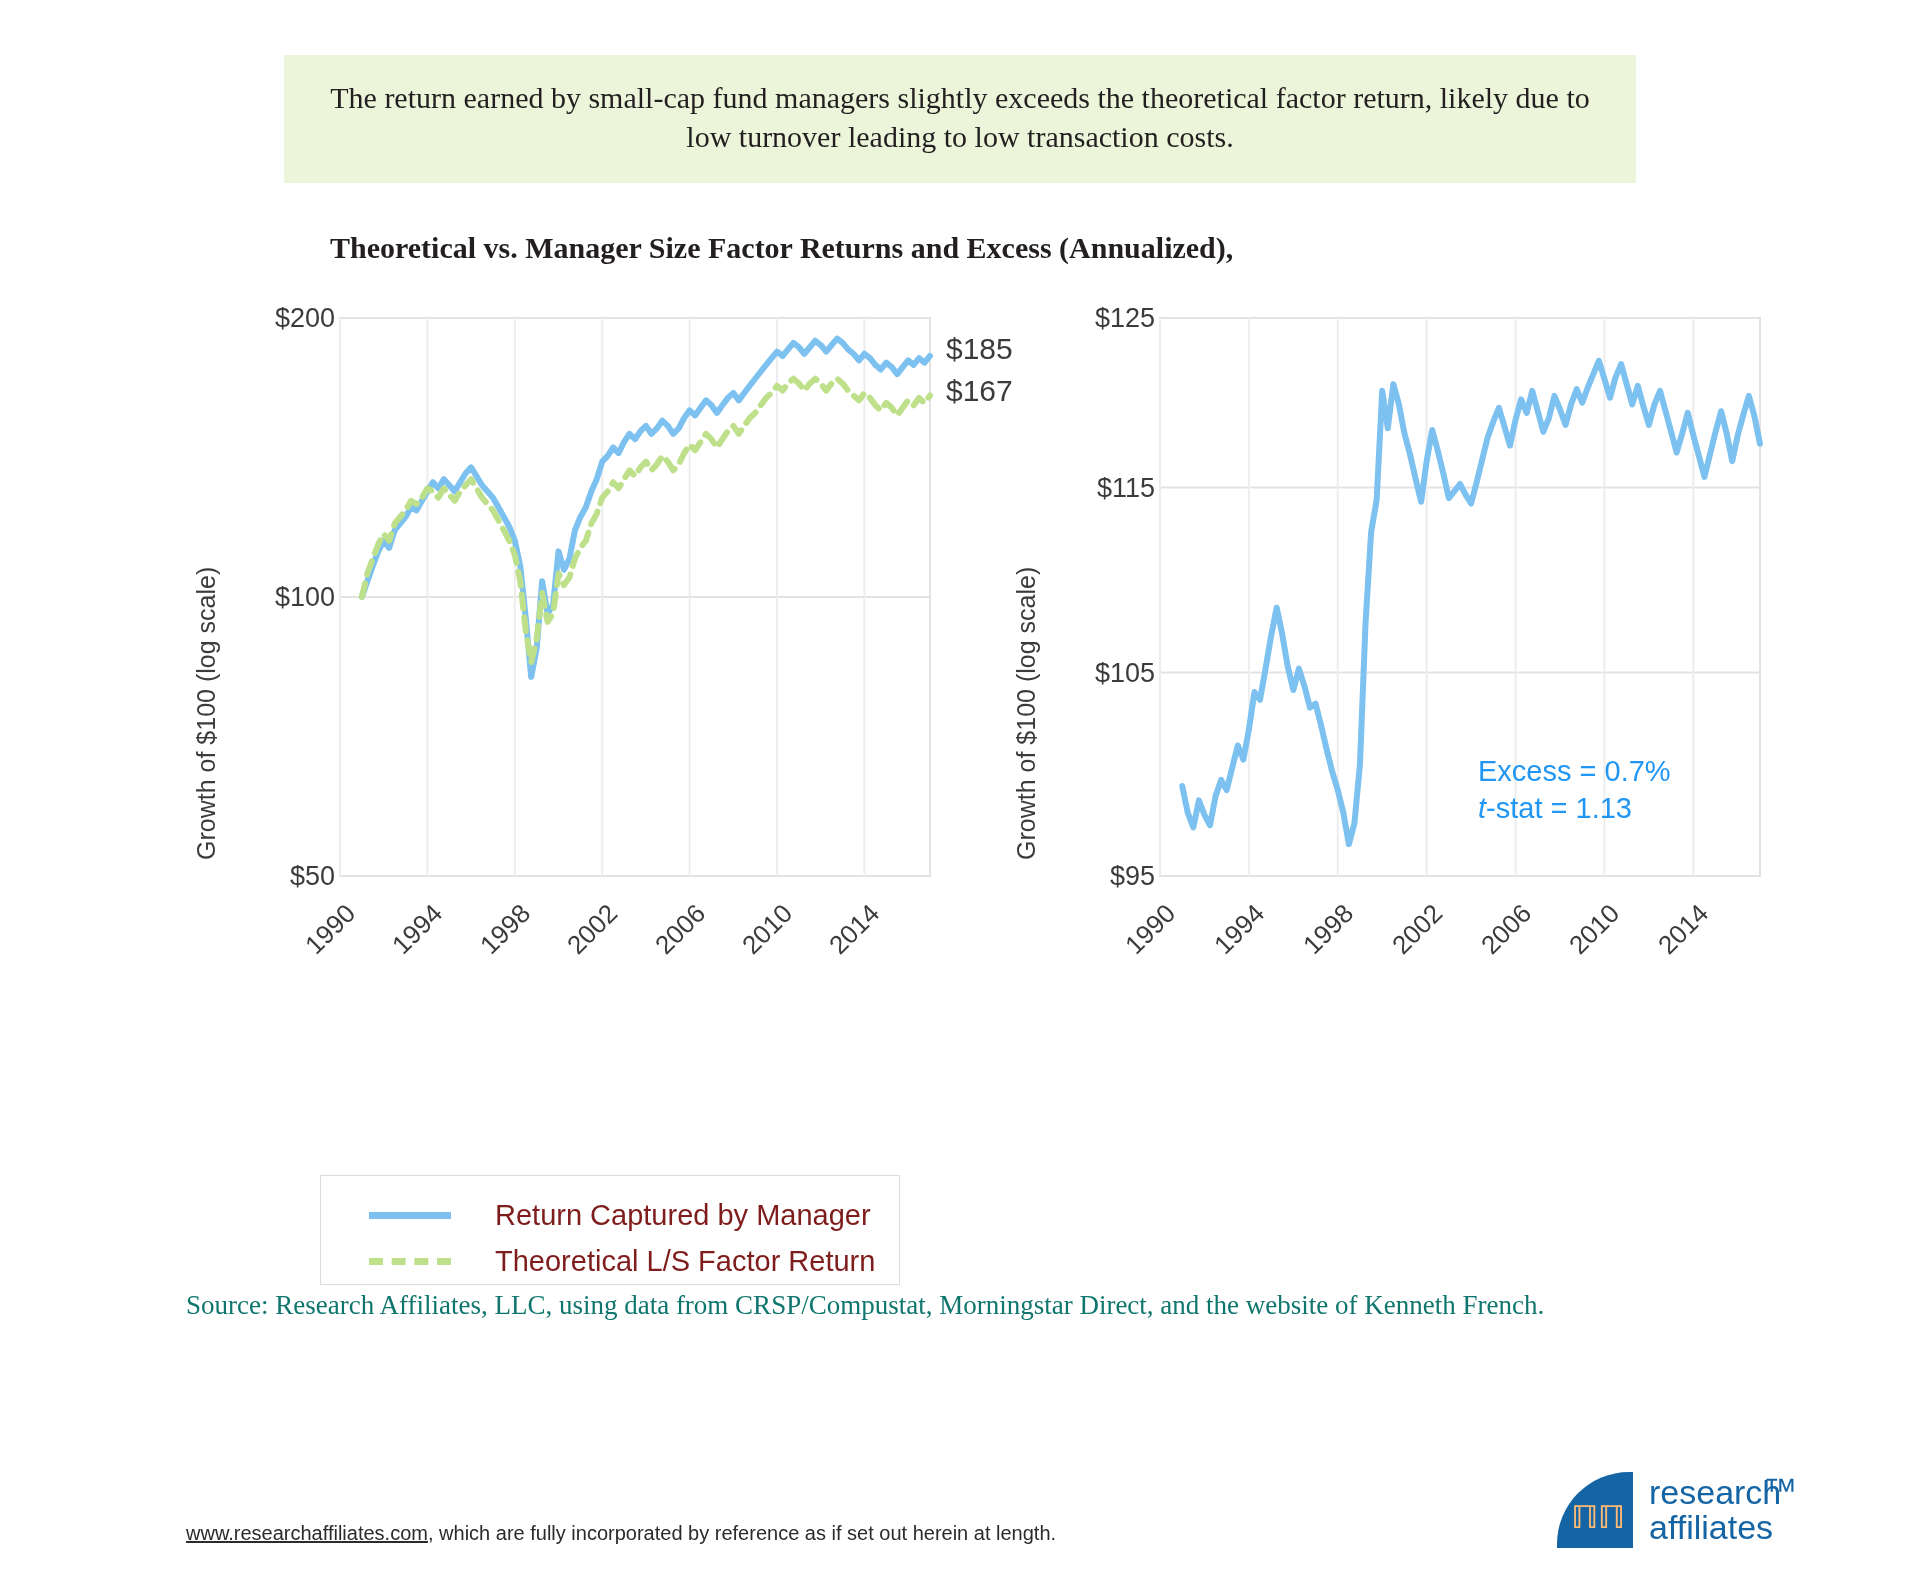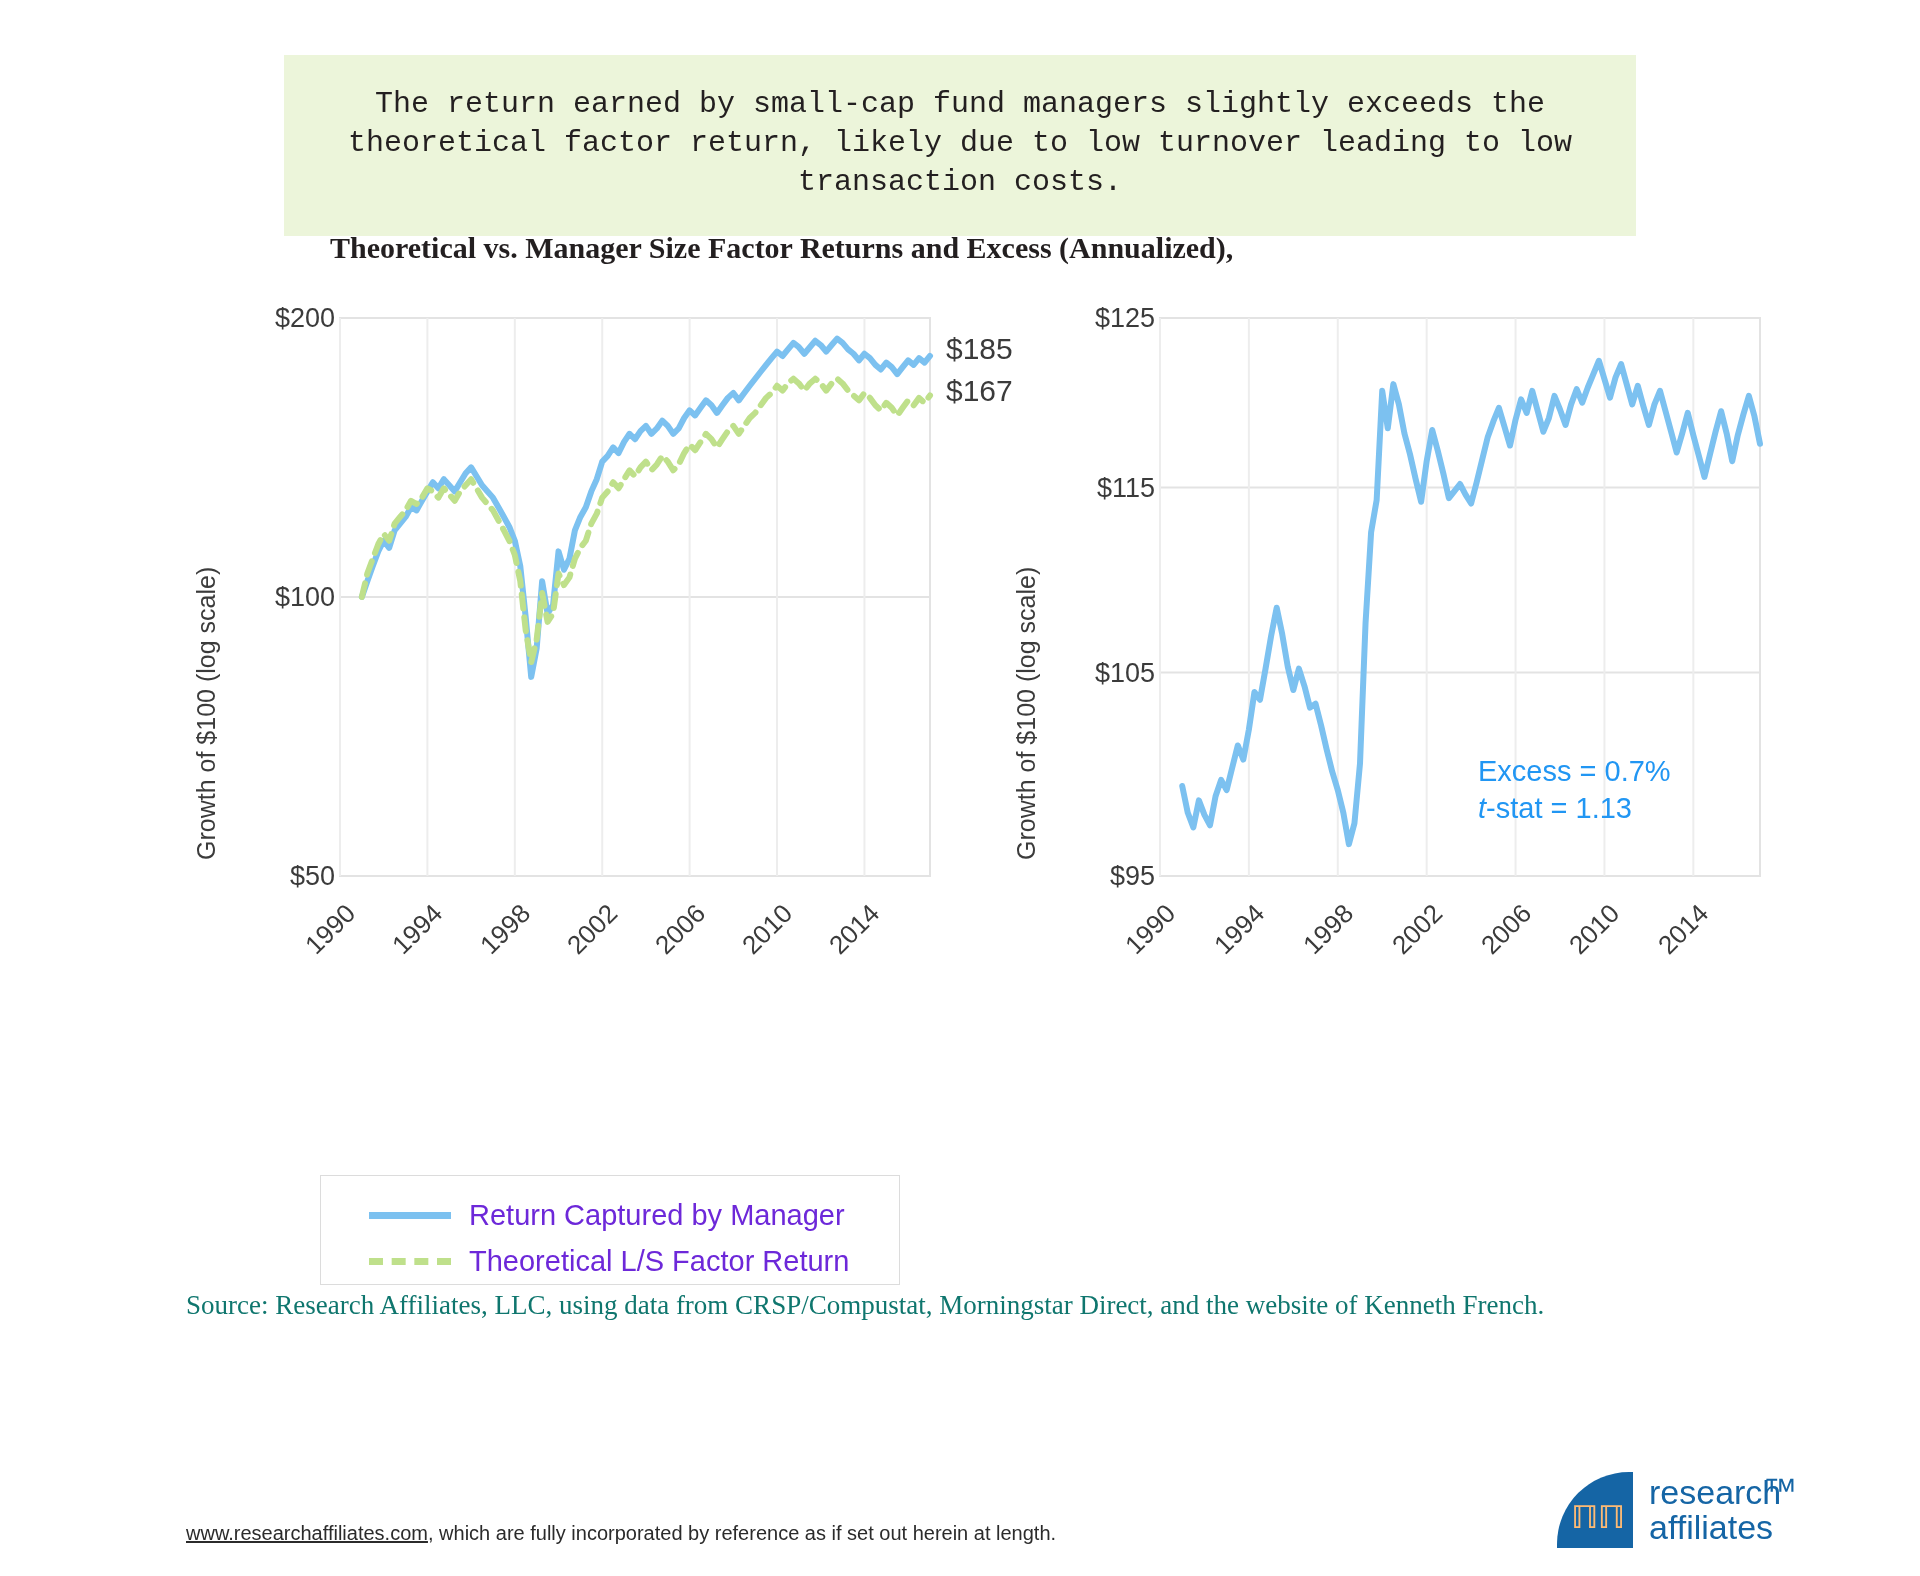--- a/index.html
+++ b/index.html
@@ -13,22 +13,22 @@
   }
   .callout{
     position:absolute;
     left:284px;top:55px;width:1352px;
     background:#ecf5da;
     box-sizing:border-box;
     padding:22px 40px 26px 40px;
     text-align:center;
   }
   .callout p{
-    margin:8px;
-    font-family:Liberation Mono, monospace;
+    margin:1px;
+    font-family:Liberation Serif, serif;
     font-size:30px;
     line-height:1.30;
     color:#231f20;
   }
   .chart-title{
     position:absolute;
     left:330px;top:228px;width:1300px;
     font-family:"Liberation Serif", serif;
     font-weight:bold;
     font-size:30px;
@@ -101,21 +101,21 @@
     padding:16px 0 0 0;
   }
   .legend-row{
     display:flex;align-items:center;
     height:46px;
     padding-left:48px;
   }
   .legend-swatch{width:82px;height:0;margin-right:18px;flex:0 0 auto;}
   .sw-solid{border-top:7px solid #7cc1f0;}
   .sw-dash{border-top:7px dashed #bfe08b;}
-  .legend-label{font-size:29px;color:#6d28d9;white-space:nowrap;}
+  .legend-label{font-size:29px;color:#7f1d1d;white-space:nowrap;margin-left:26px;}
 
   .source{
     position:absolute;
     left:186px;top:1290px;
     font-family:"Liberation Serif", serif;
     font-size:27px;
     color:#0f766e;
     white-space:nowrap;
   }
   .disclaimer{

